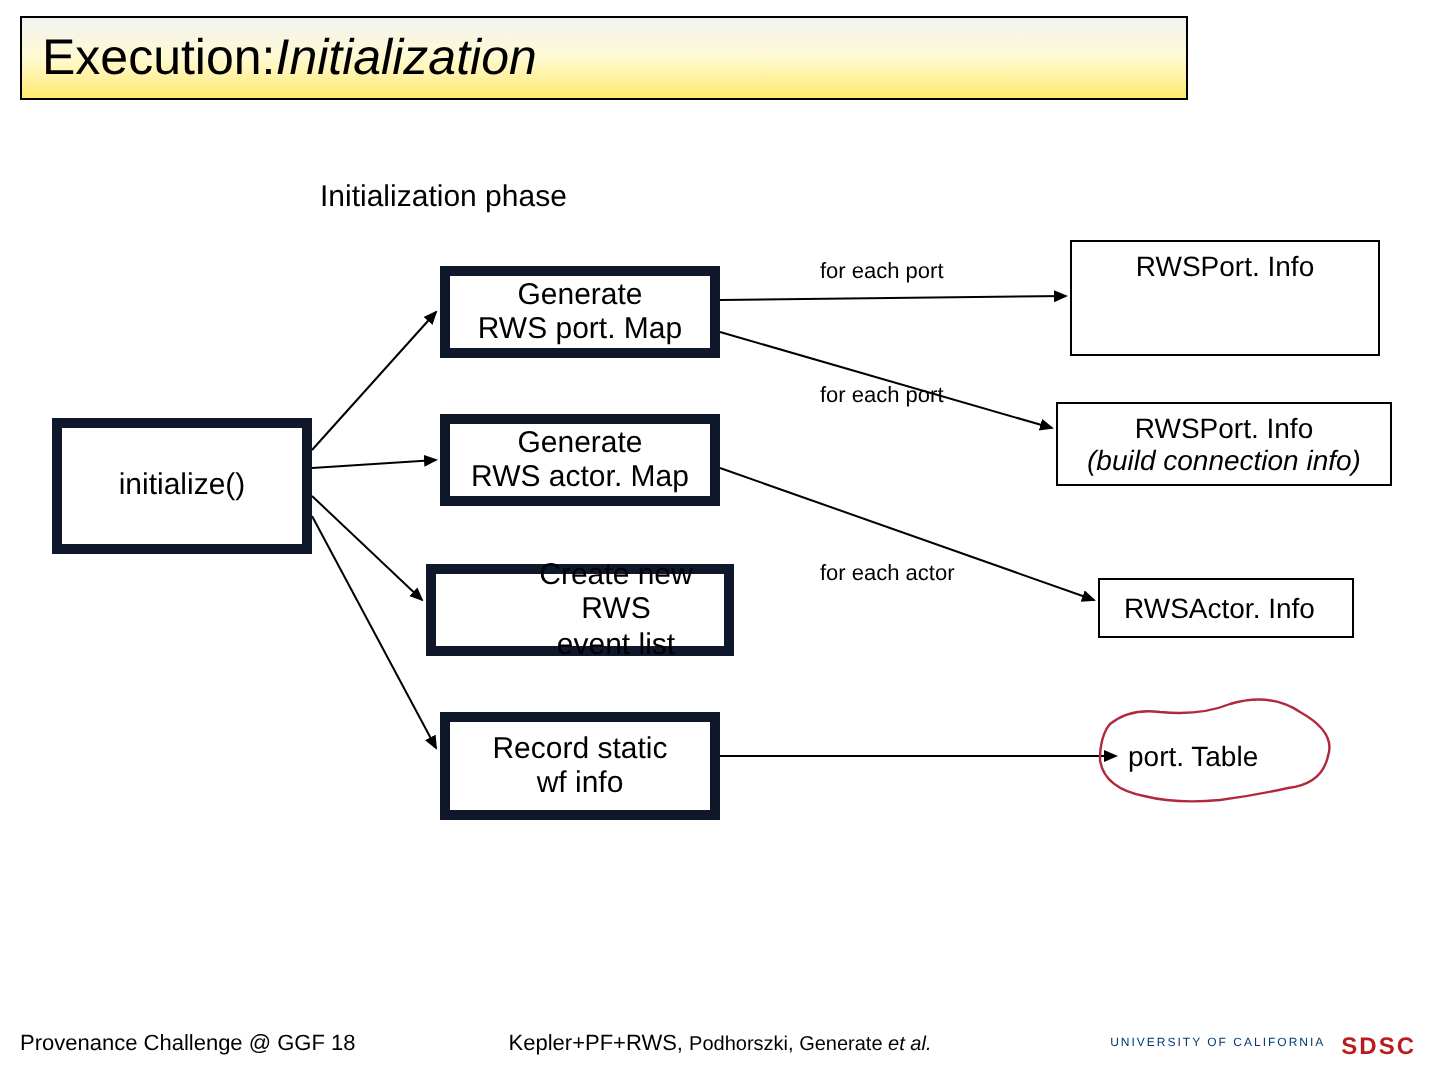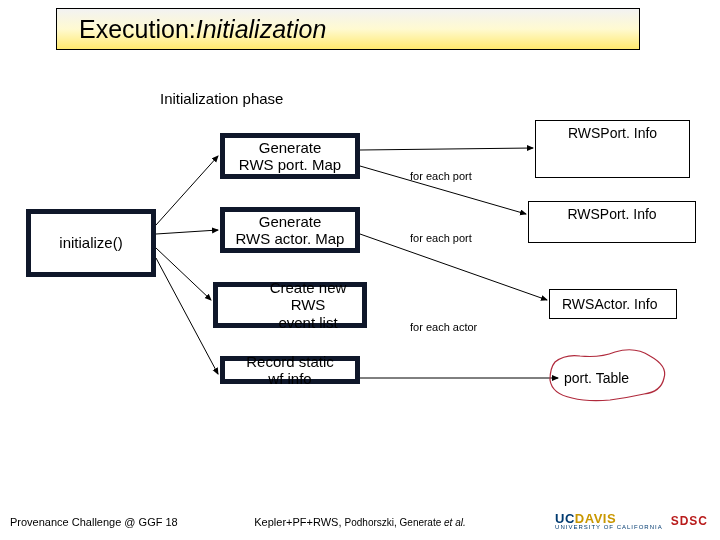--- a/index.html
+++ b/index.html
@@ -2,39 +2,39 @@
 <html><head>
 <meta charset="utf-8">
 <style>
   * { box-sizing: border-box; margin: 0; padding: 0; }
   html, body { width: 720px; height: 540px; background: #fff; font-family: Arial, Helvetica, sans-serif; color: #000; }
   .slide { position: relative; width: 720px; height: 540px; }
   .title-banner {
     position: absolute; left: 10px; top: 8px; width: 584px; height: 42px;
     border: 1px solid #000;
     background: linear-gradient(#f2f2f2 0%, #fffad1 50%, #ffe96e 100%);
-    display: flex; align-items: center; padding-left: 22px;
-    font-size: 25px; font-weight: 400; margin-left: 46px;
+    display: flex; align-items: center; padding-left: 10px;
+    font-size: 25px; font-weight: 400;
   }
   .title-banner .ital { font-style: italic; }
   .phase-label { position: absolute; font-size: 15px; }
   .box {
     position: absolute; border: 5px solid #0f172a; background: #fff;
     display: flex; align-items: center; justify-content: center;
     text-align: center; font-size: 15px; line-height: 1.15;
     padding: 4px;
   }
   .info-box {
     position: absolute; border: 1px solid #000; background: #fff;
     display: flex; align-items: center; justify-content: flex-start;
     text-align: center; font-size: 14px; line-height: 1.15;
     padding: 4px;
   }
   .info-box .ital { font-style: italic; }
-  .label-small { position: absolute; font-size: 11px; margin-top: 40px; }
+  .label-small { position: absolute; font-size: 11px; }
   svg.connectors { position: absolute; left: 0; top: 0; width: 720px; height: 540px; pointer-events: none; }
   .scribble { stroke: #b02a3c; stroke-width: 1.2; fill: none; }
   .footer-left { position: absolute; left: 10px; bottom: 12px; font-size: 11px; }
   .footer-center { position: absolute; left: 0; right: 0; bottom: 12px; text-align: center; font-size: 11px; }
   .footer-center .ital { font-style: italic; }
   .logo-area { position: absolute; right: 12px; bottom: 10px; display: flex; align-items: center; gap: 8px; }
   .ucd { font-size: 13px; font-weight: bold; letter-spacing: 0.5px; }
   .ucd .uc { color: #003a70; }
   .ucd .davis { color: #c99700; }
   .ucd-sub { font-size: 6px; letter-spacing: 1px; color: #003a70; margin-top: -2px; }
@@ -61,30 +61,31 @@
 RWS port. Map</span>
   </div>
   <div class="box" style="left:220px; top:207px; width:140px; height:46px; white-space:pre-line;">
     <span>Generate
 RWS actor. Map</span>
   </div>
   <div class="box" style="left:213px; top:282px; width:154px; height:46px; white-space:pre-line;padding-left:40px;">
     <span>Create new RWS
 event list</span>
   </div>
-  <div class="box" style="left:220px; top:356px; width:140px; height:28px; white-space:pre-line;">
+  <div class="box" style="left:220px; top:356px; width:140px; height:54px; white-space:pre-line;">
     <span>Record static
 wf info</span>
   </div>
 
   <div class="info-box" style="left:535px; top:120px; width:155px; height:58px; flex-direction:column;">
     <span>RWSPort. Info</span>
   </div>
   <div class="info-box" style="left:528px; top:201px; width:168px; height:42px; flex-direction:column;">
     <span>RWSPort. Info</span>
+    <span class="ital">(build connection info)</span>
   </div>
   <div class="info-box" style="left:549px; top:289px; width:128px; height:30px;padding-left:12px;">
     <span>RWSActor. Info</span>
   </div>
   <div class="info-box" style="left:560px; top:363px; width:104px; height:30px; border:none;">
     <span>port. Table</span>
   </div>
 
   <div class="label-small" style="left:410px; top:130px;">for each port</div>
   <div class="label-small" style="left:410px; top:192px;">for each port</div>
@@ -114,21 +115,18 @@
   </svg>
 
   <div class="footer-left">Provenance Challenge @ GGF 18</div>
   <div class="footer-center">
     <span>Kepler+PF+RWS, </span>
     <span style="font-size:10px;">Podhorszki, Generate </span>
     <span class="ital" style="font-size:10px;">et al.</span>
   </div>
   <div class="logo-area">
     <div>
-      <div class="ucd">
-        <span class="uc">UC</span><span class="davis">DAVIS</span>
-      </div>
       <div class="ucd-sub">UNIVERSITY OF CALIFORNIA</div>
     </div>
     <div class="sdsc">SDSC</div>
   </div>
 
 </div>
 
 </body></html>

